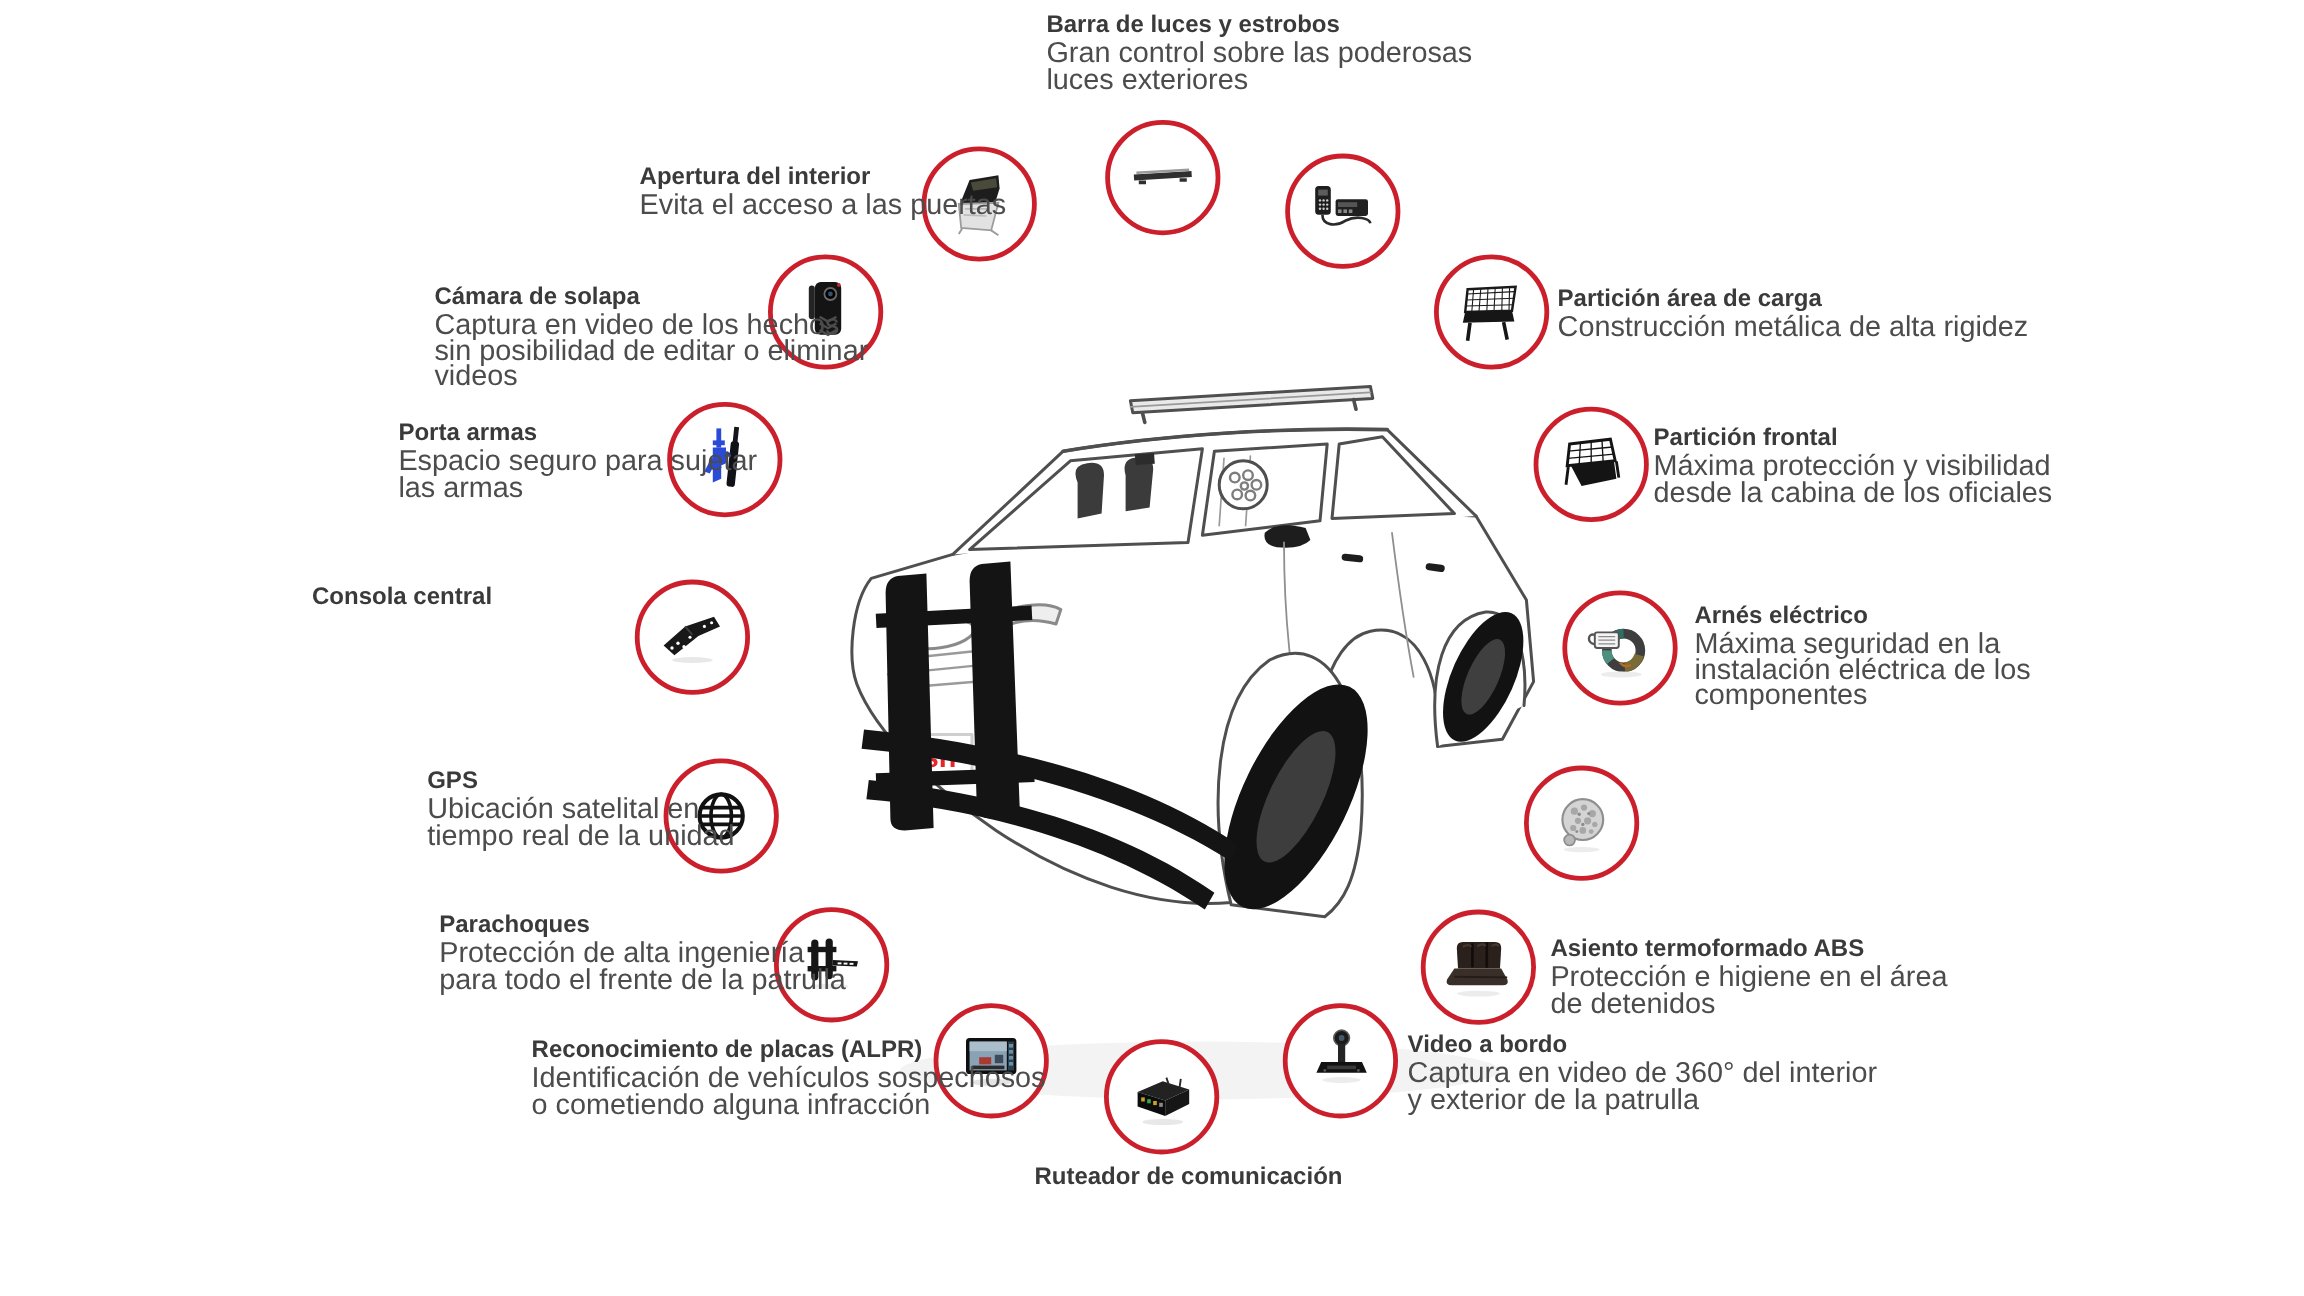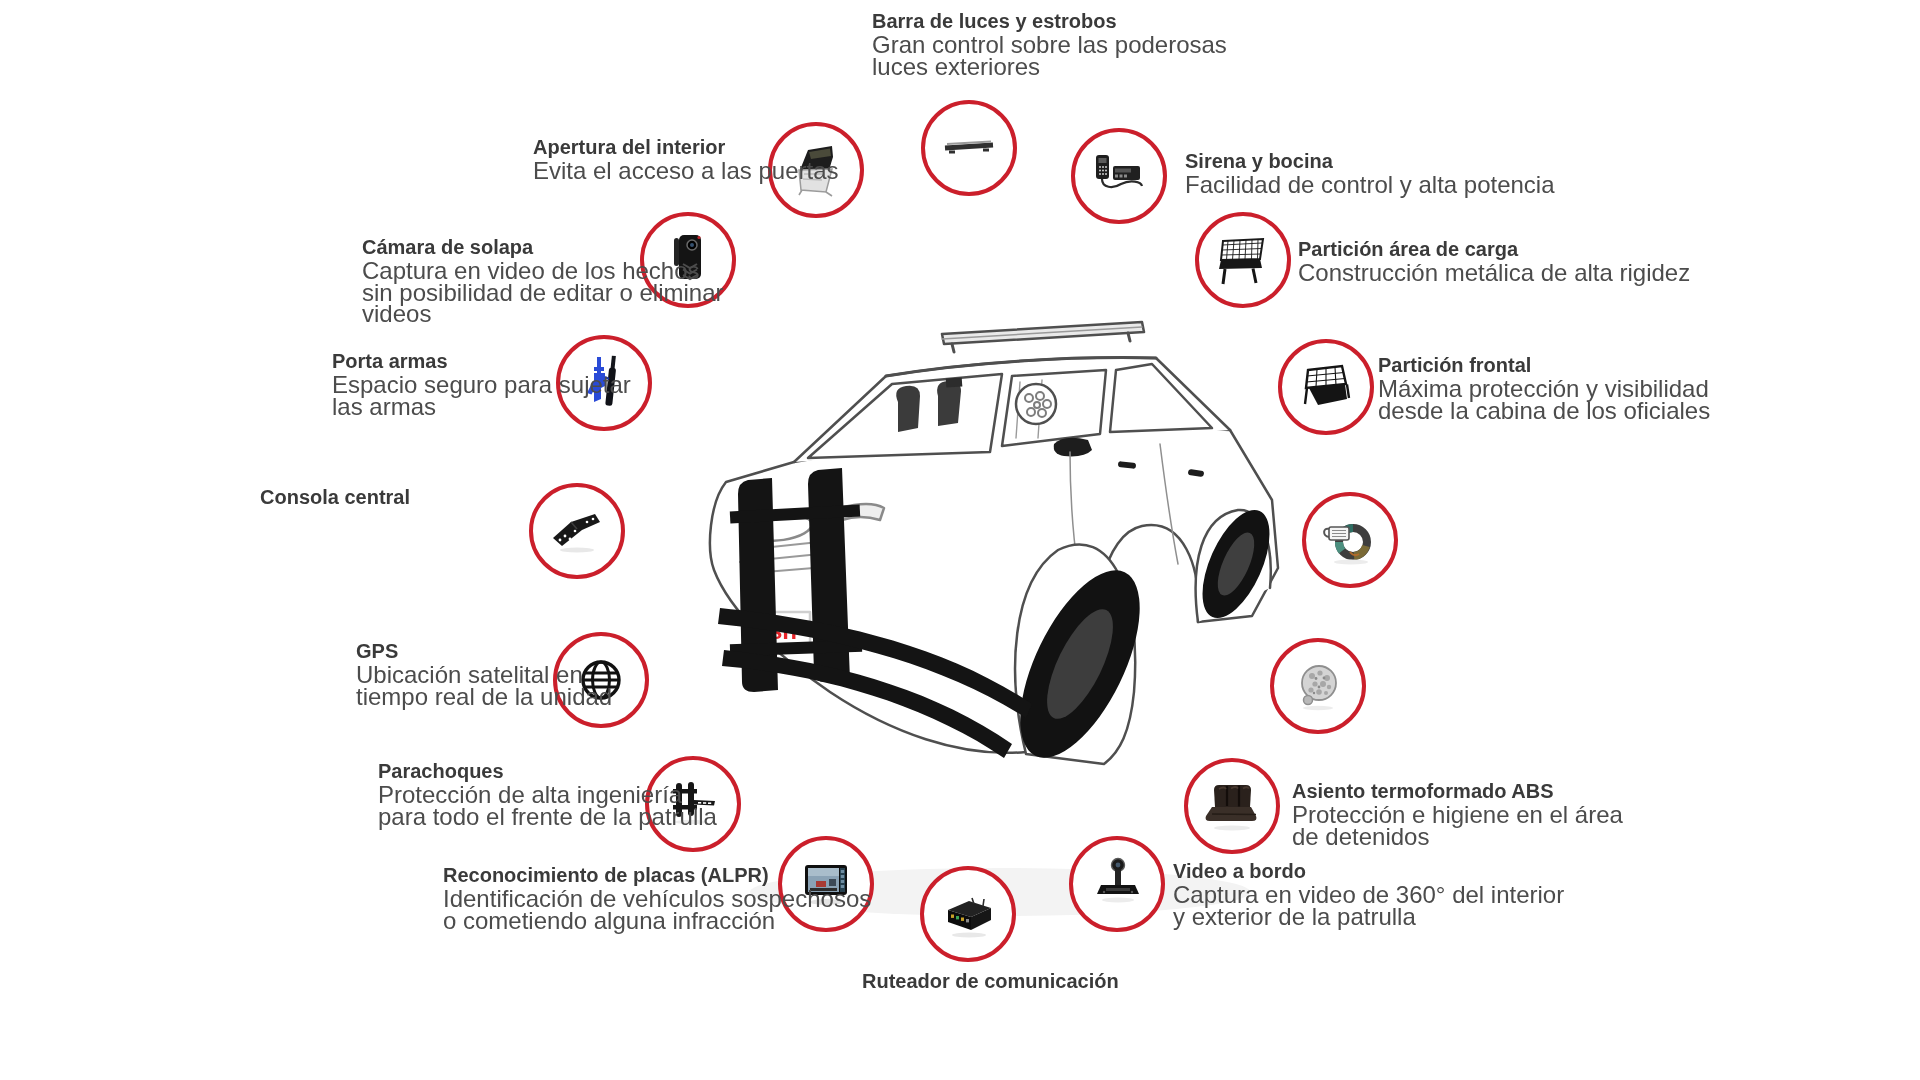--- a/index.html
+++ b/index.html
@@ -133,24 +133,20 @@
       <rect x="24" y="20" width="27" height="14" rx="2" fill="#202020"></rect>
       <rect x="26" y="22.5" width="16" height="4" fill="#555555"></rect>
       <g fill="#8a8a8a">
           <rect x="26" y="28.5" width="3" height="3"></rect>
           <rect x="30.5" y="28.5" width="3" height="3"></rect>
           <rect x="35" y="28.5" width="3" height="3"></rect>
         </g>
       <path d="M13,33 C13,42 24,43 32,38 C42,33 52,36 53,40" stroke="#2a2a2a" stroke-width="2.2" fill="none"></path>
     </svg>
   </div>
-  <div class="ftext" style="left:1185px;top:150px">
-    <div class="ftitle">Sirena y bocina</div>
-    <div class="fdesc">Facilidad de control y alta potencia</div>
-  </div>
 
   <div class="circle" style="left:640px;top:212px">
     <svg width="60" height="60" viewBox="0 0 60 60">
       <rect x="16" y="8" width="5" height="28" rx="2.5" fill="#242424"></rect>
       <rect x="21" y="5" width="22" height="44" rx="5" fill="#141414"></rect>
       <circle cx="34" cy="15" r="5" fill="#000" stroke="#6a6a6a" stroke-width="1.5"></circle>
       <circle cx="34" cy="15" r="2" fill="#35506e"></circle>
       <circle cx="41" cy="7.5" r="1.6" fill="#c0262d"></circle>
       <path d="M25,34 l7,4 7,-4 M25,39.5 l7,4 7,-4 M25,45 l7,4 7,-4" stroke="#4c4c4c" stroke-width="2" fill="none"></path>
     </svg>
@@ -240,20 +236,26 @@
       <circle cx="33" cy="32" r="14" fill="none" stroke="#3e3e3e" stroke-width="8"></circle>
       <path d="M20,27 A14,14 0 0 1 33,18" stroke="#2e6e63" stroke-width="8" fill="none"></path>
       <path d="M46,36 A14,14 0 0 1 34,46" stroke="#7a6a36" stroke-width="8" fill="none"></path>
       <path d="M22,41 A14,14 0 0 1 19,32" stroke="#4c8f7f" stroke-width="8" fill="none"></path>
       <rect x="9" y="17" width="20" height="13" rx="2" fill="#f4f4f4" stroke="#555555" stroke-width="1.6"></rect>
       <path d="M12,20.5 h14 M12,23.5 h14 M12,26.5 h14" stroke="#8a8a8a" stroke-width="1.1"></path>
       <path d="M9,19 C3,17 2,26 9,27" stroke="#555" stroke-width="2" fill="none"></path>
       <path d="M30,42 q4,5 9,2" stroke="#b06a2a" stroke-width="2" fill="none"></path>
       <ellipse cx="31" cy="52" rx="17" ry="2.5" fill="#ececec"></ellipse>
     </svg>
+  </div>
+  <div class="ftext" style="left:1412px;top:502px">
+    <div class="ftitle">Arnés eléctrico</div>
+    <div class="fdesc">Máxima seguridad en la
+instalación eléctrica de los
+componentes</div>
   </div>
 
   <div class="circle" style="left:553px;top:632px">
     <svg width="60" height="60" viewBox="0 0 60 60">
       <circle cx="30" cy="30" r="18" fill="none" stroke="#111111" stroke-width="3.4"></circle>
       <ellipse cx="30" cy="30" rx="8.5" ry="18" fill="none" stroke="#111111" stroke-width="3"></ellipse>
       <path d="M13.5,23 H46.5 M12,30 H48 M13.5,37 H46.5" stroke="#111111" stroke-width="3" fill="none"></path>
     </svg>
   </div>
   <div class="ftext" style="left:356px;top:640px">
@@ -297,21 +299,21 @@
         <path d="M31,26 L52,27 L51,31.5 L31,30.5 Z"></path>
       </g>
       <g fill="#ffffff">
           <rect x="35" y="28" width="3.2" height="1.6"></rect>
           <rect x="40" y="28.2" width="3.2" height="1.6"></rect>
           <rect x="45" y="28.4" width="3.2" height="1.6"></rect>
         </g>
       <ellipse cx="28" cy="48" rx="16" ry="2.2" fill="#ececec"></ellipse>
     </svg>
   </div>
-  <div class="ftext" style="left:378px;top:760px">
+  <div class="ftext" style="left:366px;top:760px">
     <div class="ftitle">Parachoques</div>
     <div class="fdesc">Protección de alta ingeniería
 para todo el frente de la patrulla</div>
   </div>
 
   <div class="circle" style="left:1184px;top:758px">
     <svg width="60" height="60" viewBox="0 0 60 60">
       <path d="M12,14 q0,-5 5,-5 h27 q5,0 5,5 l-1,17 h-35 Z" fill="#2a211c"></path>
       <path d="M25,10 v20 M37,9.5 v21" stroke="#130d0a" stroke-width="2.2"></path>
       <path d="M17,13 q5,-3 7,0 M29,12.5 q5,-3 7,0 M41,12.5 q4,-2.5 6,0" stroke="#47382f" stroke-width="1.8" fill="none"></path>

